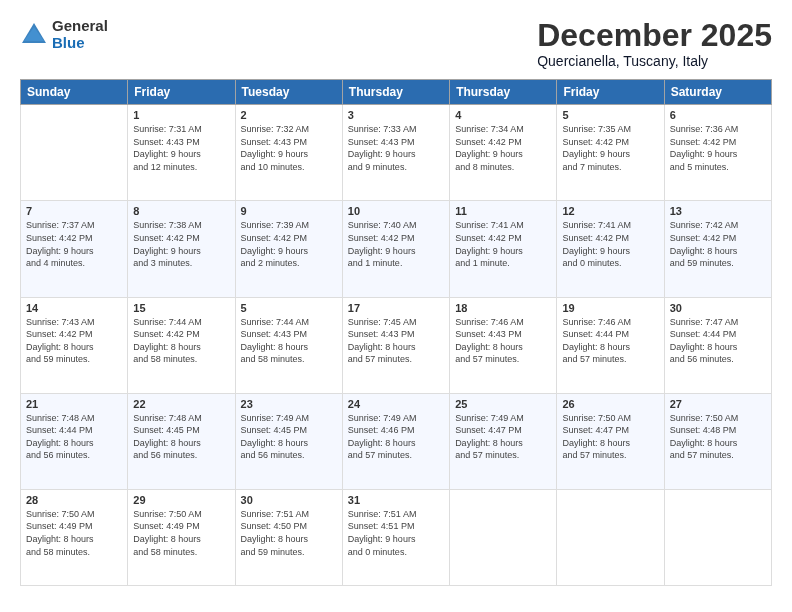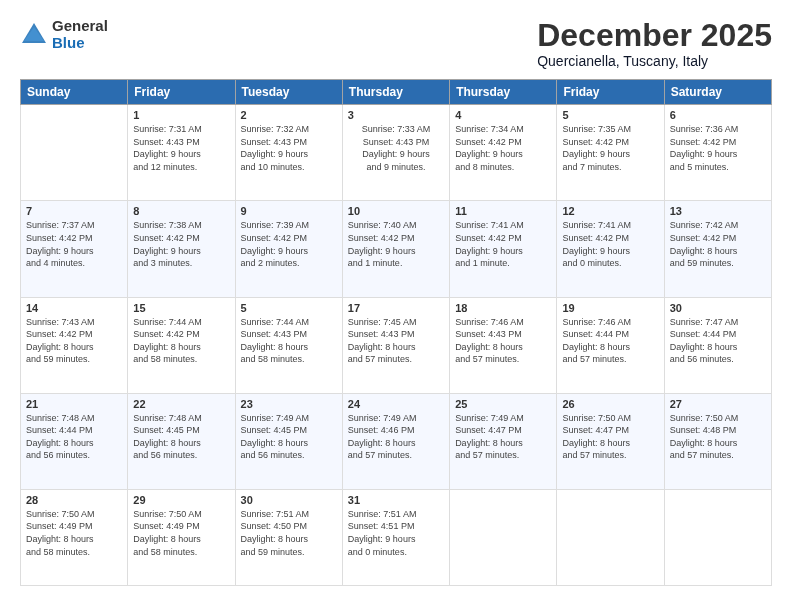--- a/index.html
+++ b/index.html
@@ -148,21 +148,21 @@
           </td>
           <td>
             <span class="day-number">2</span>
             <div class="day-info" style="white-space: pre-line;">Sunrise: 7:32 AM
 Sunset: 4:43 PM
 Daylight: 9 hours
 and 10 minutes.</div>
           </td>
           <td>
             <span class="day-number">3</span>
-            <div class="day-info" style="white-space: pre-line; text-align: center;">Sunrise: 7:33 AM
+            <div class="day-info" style="white-space: pre-line;">Sunrise: 7:33 AM
 Sunset: 4:43 PM
 Daylight: 9 hours
 and 9 minutes.</div>
           </td>
           <td>
             <span class="day-number">4</span>
             <div class="day-info" style="white-space: pre-line;">Sunrise: 7:34 AM
 Sunset: 4:42 PM
 Daylight: 9 hours
 and 8 minutes.</div>

